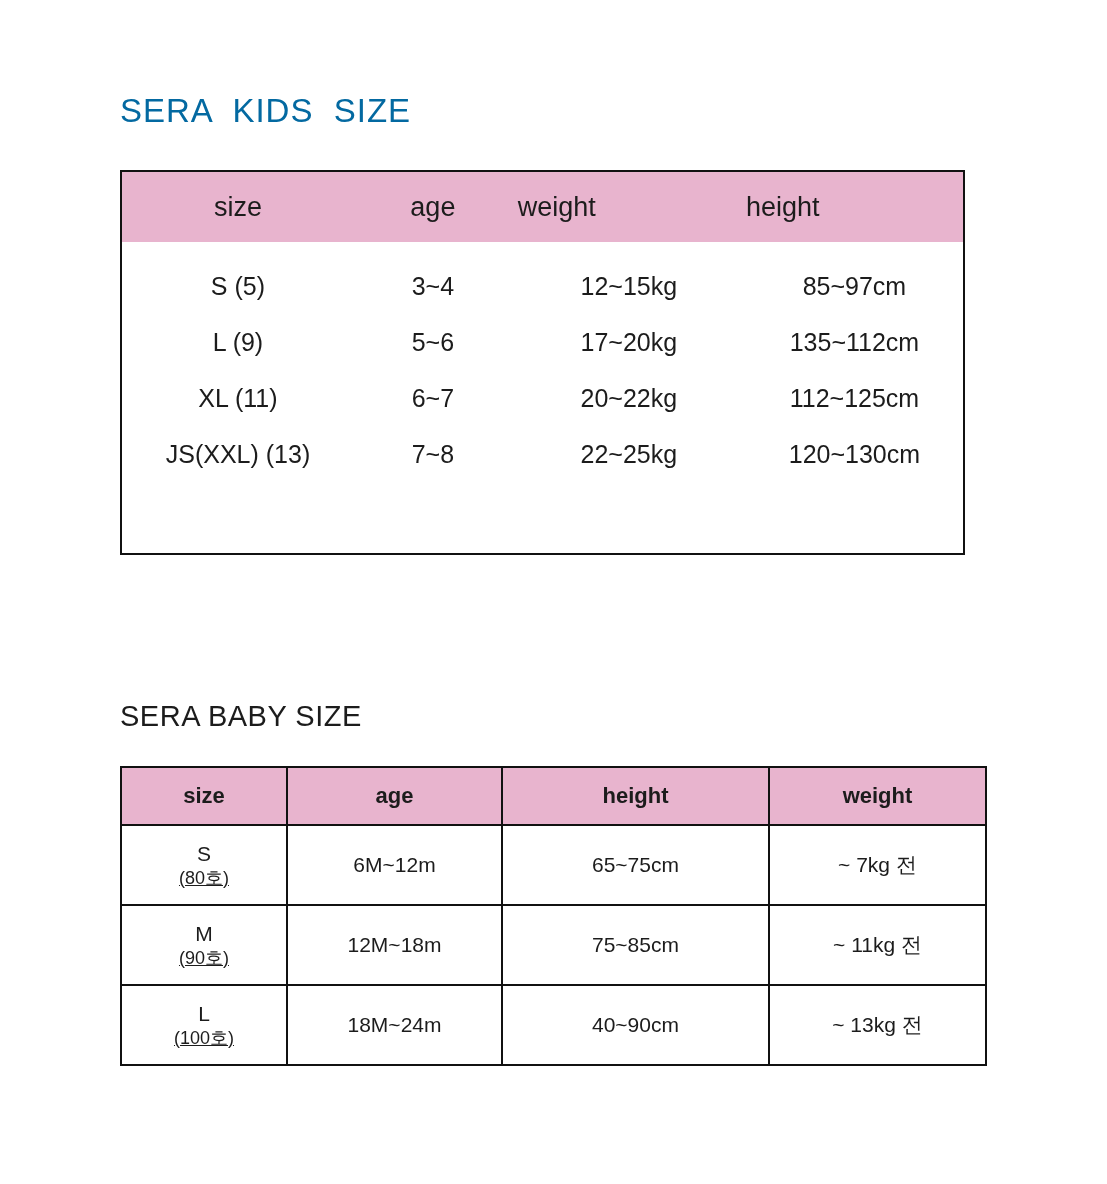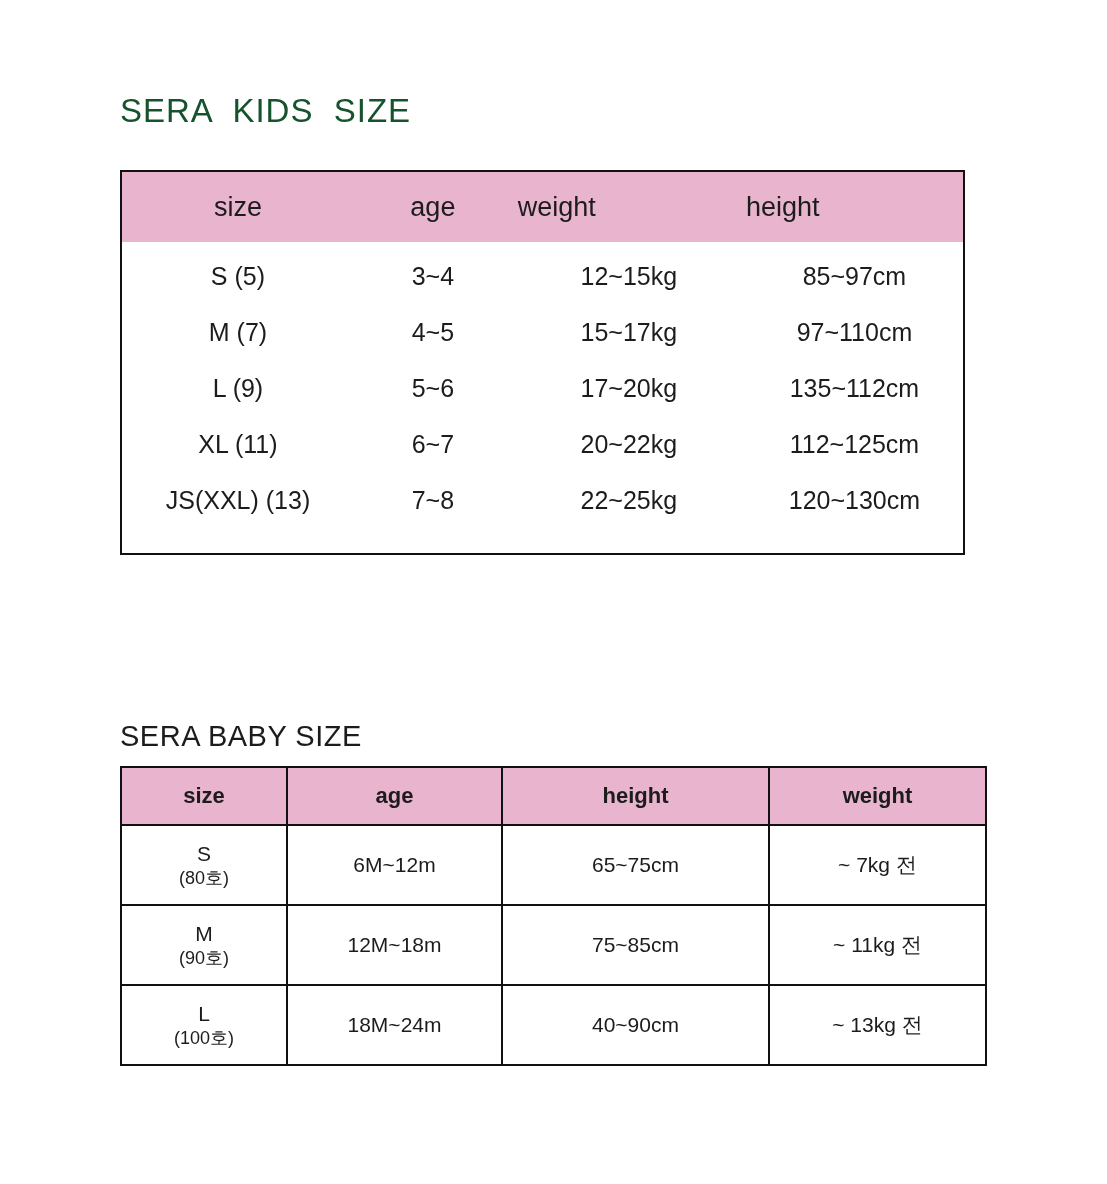--- a/index.html
+++ b/index.html
@@ -16,21 +16,21 @@
     overflow: hidden;
   }
 
   
   .kids-title {
     position: absolute;
     left: 120px;
     top: 92px;
     font-size: 33px;
     letter-spacing: 1px;
-    color: #14532d;
+    color: #0369a1;
     white-space: pre;
   }
 
   .kids-table {
     position: absolute;
     left: 120px;
     top: 170px;
     width: 845px;
     height: 385px;
     border: 2px solid #111111;
@@ -42,21 +42,21 @@
     background: #e8b4ce;
     display: flex;
     align-items: center;
   }
   .kids-head .cell {
     font-size: 27px;
     color: #1c1c1c;
     text-align: center;
   }
   .kids-body {
-    padding-top: 6px;
+    padding-top: 16px;
   }
   .kids-row {
     height: 56px;
     display: flex;
     align-items: center;
   }
   .kids-row .cell {
     font-size: 25px;
     color: #1c1c1c;
     text-align: center;
@@ -69,21 +69,21 @@
 
   .kids-head .c-size   { text-align: center; }
   .kids-head .c-age    { text-align: center; }
   .kids-head .c-weight { text-align: left; padding-left: 6px; }
   .kids-head .c-height { text-align: left; padding-left: 6px; }
 
   
   .baby-title {
     position: absolute;
     left: 120px;
-    top: 720px;
+    top: 700px;
     font-size: 29px;
     letter-spacing: 0.5px;
     color: #1c1c1c;
     white-space: pre;
   }
 
   .baby-table {
     position: absolute;
     left: 120px;
     top: 766px;
@@ -111,20 +111,21 @@
     font-size: 19px;
     line-height: 1.25;
   }
   .baby-table td.size-cell .big {
     font-size: 21px;
     display: block;
   }
   .baby-table td.size-cell .small {
     font-size: 18px;
     display: block;
+    text-decoration: underline;
   }
   .col-1 { width: 166px; }
   .col-2 { width: 215px; }
   .col-3 { width: 267px; }
   .col-4 { width: 217px; }
 </style>
 </head>
 <body>
 
 <div class="kids-title">SERA  KIDS  SIZE</div>
@@ -137,26 +138,20 @@
     <div class="cell c-height">height</div>
   </div>
   <div class="kids-body">
     <div class="kids-row">
       <div class="cell c-size">S (5)</div>
       <div class="cell c-age">3~4</div>
       <div class="cell c-weight">12~15kg</div>
       <div class="cell c-height">85~97cm</div>
     </div>
     <div class="kids-row">
-      <div class="cell c-size">M (7)</div>
-      <div class="cell c-age">4~5</div>
-      <div class="cell c-weight">15~17kg</div>
-      <div class="cell c-height">97~110cm</div>
-    </div>
-    <div class="kids-row">
       <div class="cell c-size">L (9)</div>
       <div class="cell c-age">5~6</div>
       <div class="cell c-weight">17~20kg</div>
       <div class="cell c-height">135~112cm</div>
     </div>
     <div class="kids-row">
       <div class="cell c-size">XL (11)</div>
       <div class="cell c-age">6~7</div>
       <div class="cell c-weight">20~22kg</div>
       <div class="cell c-height">112~125cm</div>

